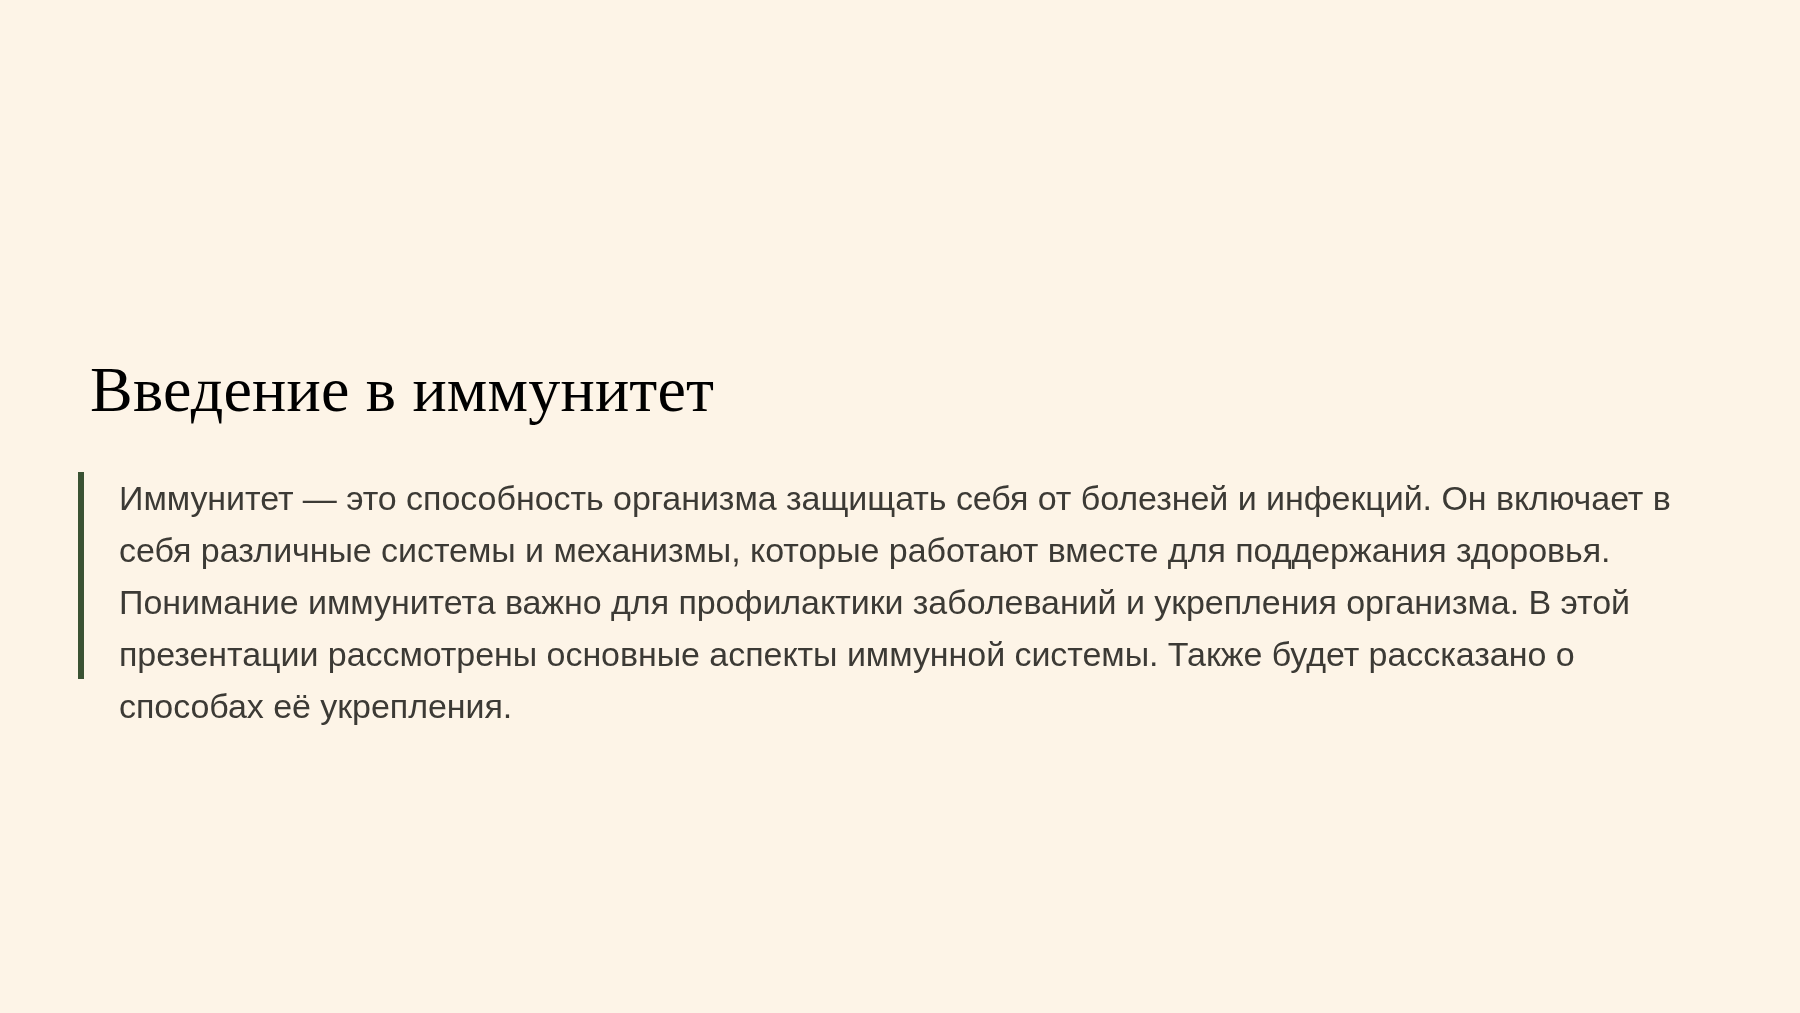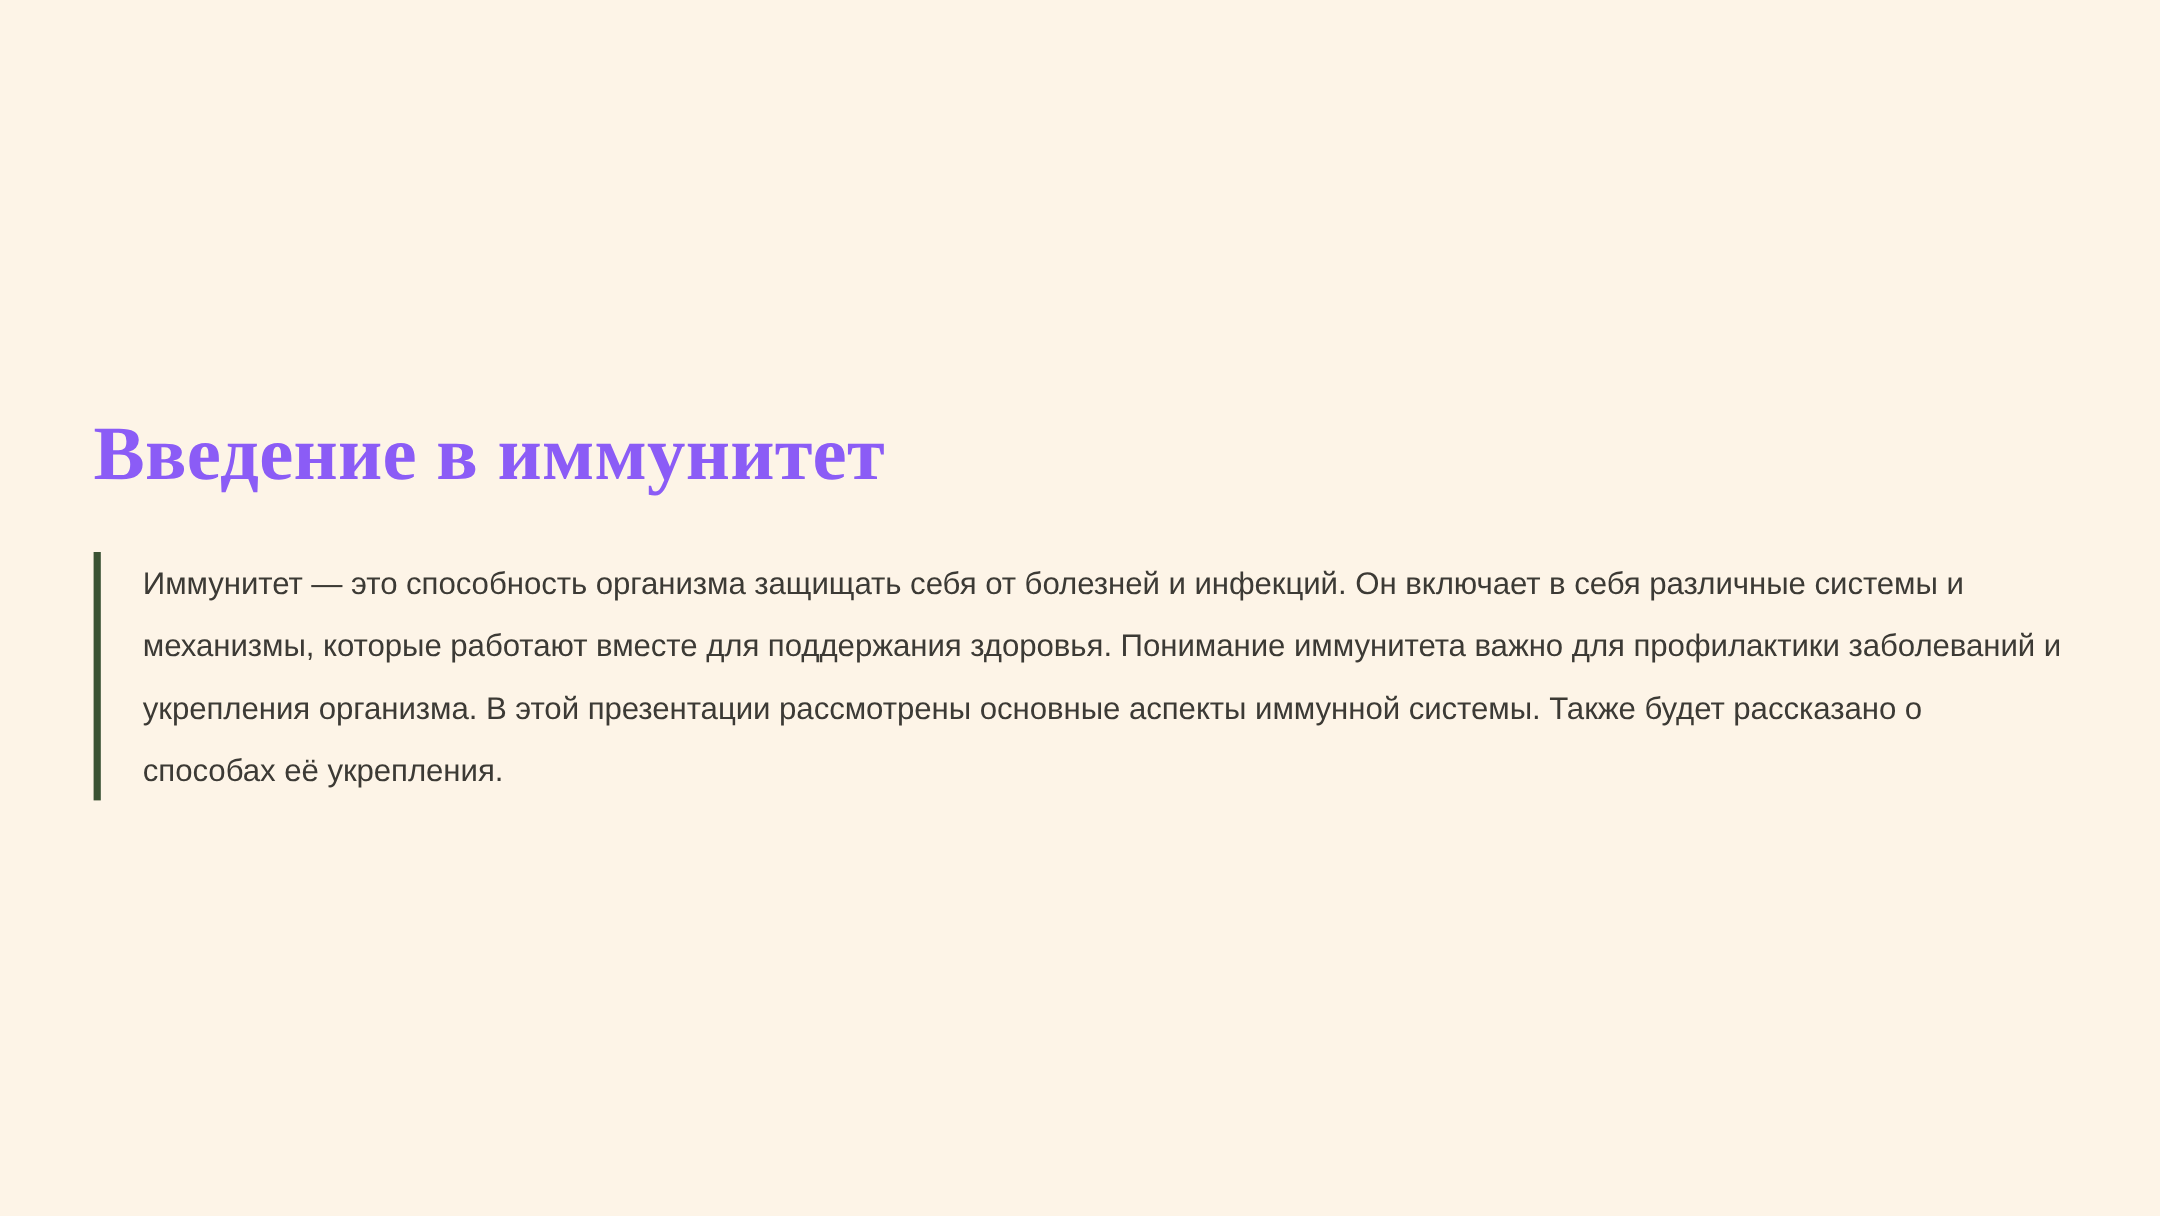--- a/index.html
+++ b/index.html
@@ -27,25 +27,25 @@
   .slide-content {
     position: absolute;
     left: 78px;
     top: 346px;
     width: 1660px;
   }
 
   .slide-title {
     font-family: "Liberation Serif", "DejaVu Serif", serif;
     font-size: 64px;
-    font-weight: 700;
+    font-weight: 400;
     line-height: 1.0;
-    color: #8b5cf6;
+    color: #000000;
     letter-spacing: 0.2px;
-    margin: 0;
+    margin: 12px;
     padding: 0;
     white-space: nowrap;
   }
 
   .body-block {
     position: relative;
     margin-top: 50px;
     padding-left: 41px;
     box-sizing: border-box;
   }
@@ -56,21 +56,21 @@
     top: 0;
     width: 6px;
     height: 207px;
     background: #3A5233;
   }
 
   .body-text {
     margin: 0;
     padding: 0;
     font-family: "Liberation Sans", sans-serif;
-    font-size: 26px;
+    font-size: 34px;
     font-weight: 400;
     line-height: 52px;
     color: #3C3A35;
     letter-spacing: -0.05px;
     max-width: 1600px;
   }
 </style>
 </head>
 <body>
 

